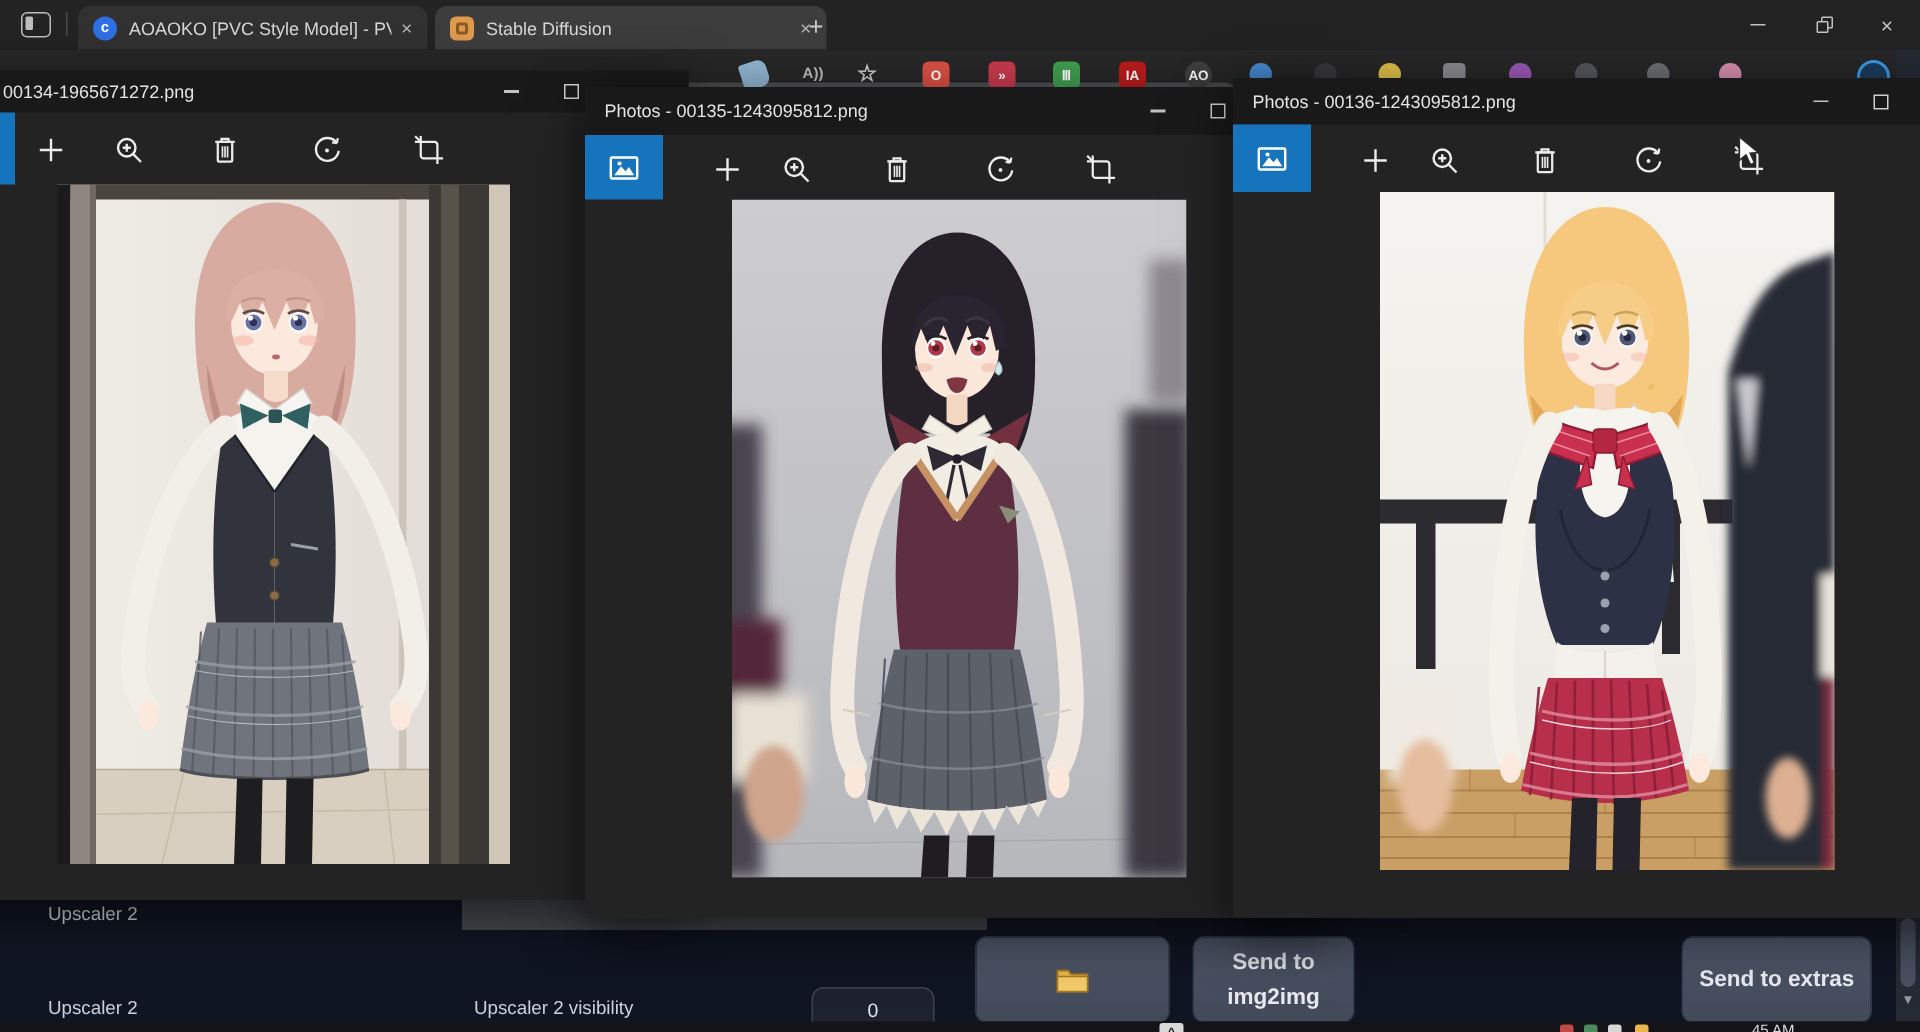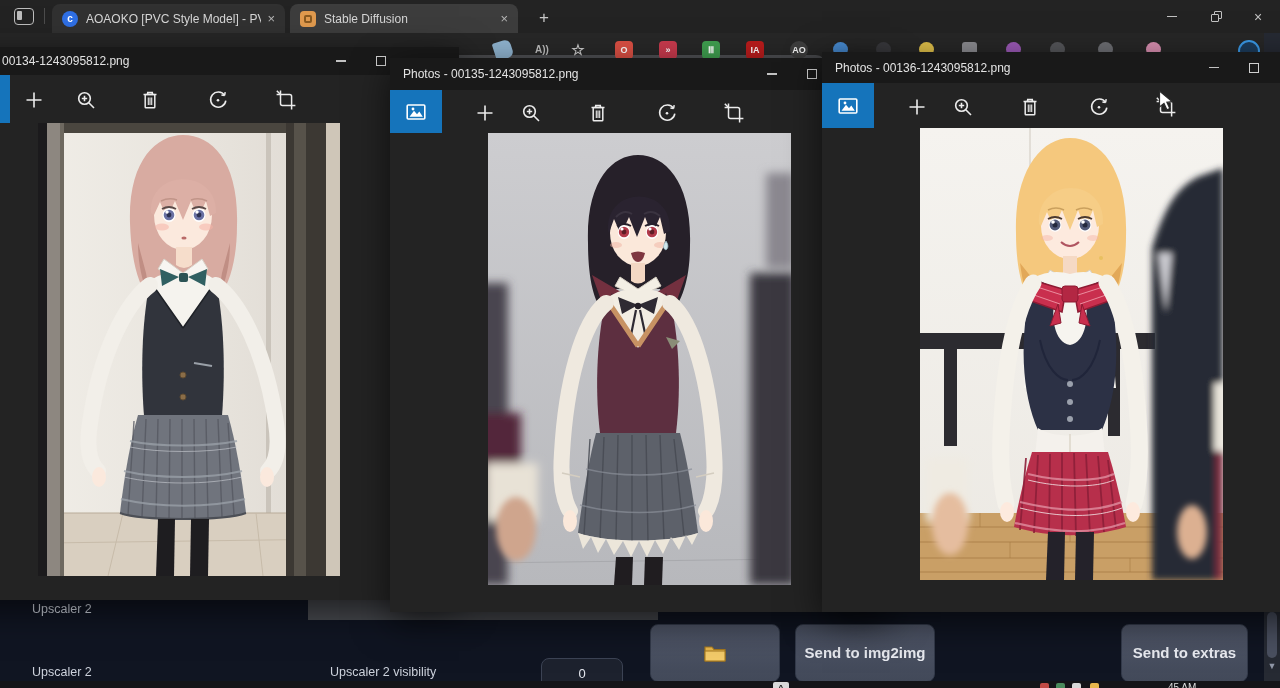--- a/index.html
+++ b/index.html
@@ -7,21 +7,21 @@
 body{font-family:"Liberation Sans",sans-serif}
 #screen{position:relative;width:1280px;height:688px;overflow:hidden;background:#101522}
 .abs{position:absolute}
 
 #tabbar{left:0;top:0;width:1280px;height:33px;background:#232323;z-index:1}
 #tabswitcher{left:14px;top:8px;width:20px;height:17px;border:1.6px solid #bdbdbd;border-radius:4px}
 #tabswitcher i{position:absolute;left:2px;top:2px;width:5px;height:9px;background:#bdbdbd;border-radius:1px}
 .tabdiv{left:44px;top:8px;width:1px;height:16px;background:#4c4c4c;position:absolute}
 .tab{position:absolute;top:4px;height:29px;border-radius:8px 8px 0 0;display:flex;align-items:center;color:#d6d6d6;font-size:12px;white-space:nowrap;overflow:hidden}
 #tab1{left:52px;width:233px;background:#313131}
-#tab2{left:290px;width:228px;background:#3d3d3d}
+#tab2{left:290px;width:261px;background:#3d3d3d}
 .tablabel{overflow:hidden;text-overflow:clip;flex:1}
 .tabclose{margin:0 10px 0 6px;color:#b5b5b5;font-size:13px}
 .fav{width:16px;height:16px;margin:0 8px 0 10px;flex:none;border-radius:50%;background:#2f6fe4;color:#fff;font-size:10px;font-weight:bold;text-align:center;line-height:16px}
 .fav.sq{background:#e09a4e;border-radius:4px;position:relative}
 .fav.sq i{position:absolute;left:4px;top:4px;width:8px;height:8px;border:2px solid #8a5a20;border-radius:2px}
 #newtab{left:533px;top:7px;width:22px;height:22px;color:#c9c9c9;font-size:17px;text-align:center;line-height:21px}
 .wctl{top:0;height:33px;width:44px;display:flex;align-items:center;justify-content:center}
 .mline{width:10px;height:1.6px;background:#c2c2c2}
 .restore{position:relative;width:11px;height:11px}
 .restore i{position:absolute;border:1.3px solid #c2c2c2}
@@ -36,21 +36,21 @@
 #avatar{left:1238px;top:40px;width:22px;height:22px;border-radius:50%;border:2.4px solid #3a9ae8;background:#1c3c5c;z-index:2}
 
 #pagepanel{left:308px;top:592px;width:350px;height:28px;background:#46484d;border-radius:6px 6px 0 0;z-index:2}
 .gl{position:absolute;color:#ccd1db;font-size:12.5px;z-index:3}
 #dropdown{left:30px;top:621px;width:592px;height:34px;background:#1d222e;border:1px solid #3c4354;border-radius:8px;display:flex;align-items:center;color:#e4e7ee;font-size:13px;padding:0 14px 0 16px;z-index:3}
 #dropdown .val{flex:1}
 #dropdown .arr{color:#aab1c0;font-size:11px}
 #numbox{left:541px;top:658px;width:82px;height:36px;background:#1d222e;border:1px solid #3c4354;border-radius:8px;color:#e4e7ee;font-size:13px;text-align:center;line-height:30px;z-index:3}
 .gbtn{position:absolute;top:624px;height:58px;background:linear-gradient(#505769,#424959);border:1px solid #333a4a;border-radius:8px;color:#e9ebf1;font-size:15px;font-weight:bold;display:flex;align-items:center;justify-content:center;text-align:center;line-height:1.55;padding:0 8px;z-index:3}
 #fbtn{left:650px;width:130px}
-#sb1{left:795px;width:140px}
+#sb1{left:795px;width:108px}
 #sb2{left:945px;width:135px}
 #sb3{left:1121px;width:127px}
 #scrollbar{left:1264px;top:33px;width:16px;height:648px;background:#262a33;z-index:2}
 #scrollthumb{position:absolute;left:3px;top:579px;width:10px;height:46px;background:#4a5060;border-radius:5px}
 #scrollarrow{position:absolute;left:0;top:628px;width:16px;text-align:center;color:#9097a7;font-size:9px}
 
 #taskbar{left:0;top:681px;width:1280px;height:7px;background:#141418;overflow:hidden;z-index:50}
 #trayChevron{position:absolute;left:773px;top:1px;width:16px;height:14px;background:#d9d9d9;border-radius:2px;color:#222;font-size:9px;font-weight:bold;text-align:center;line-height:13px}
 .trdot{position:absolute;top:2px;width:9px;height:9px;border-radius:2px}
 #clock{position:absolute;left:1168px;top:1px;color:#ddd;font-size:10px}
@@ -153,38 +153,38 @@
   <span class="extdot" style="left:962px;background:#8b8b90;border-radius:3px"></span>
   <span class="extdot" style="left:1006px;background:#9b59b6"></span>
   <span class="extdot" style="left:1050px;background:#55565a"></span>
   <span class="extdot" style="left:1098px;background:#6d6e73"></span>
   <span class="extdot" style="left:1146px;background:#d98fb0"></span>
   <span class="abs" id="avatar"></span>
 
   <div class="abs" id="pagepanel"></div>
   <span class="gl" style="left:32px;top:602px">Upscaler 2</span>
   <span class="gl" style="left:32px;top:665px">Upscaler 2</span>
-  <span class="gl" style="left:330px;top:665px">Upscaler 2 visibility</span>
+  <span class="gl" style="left:316px;top:665px">Upscaler 2 visibility</span>
   <div class="abs" id="numbox">0</div>
   <div class="gbtn" id="fbtn">
     <svg class="abs" width="24" height="20" viewBox="0 0 24 20">
         <path d="M2 4 L9 4 L11 6.5 L22 6.5 L22 18 L2 18 Z" fill="#e8b64c" stroke="#a5791e" stroke-width="1.2"></path>
         <path d="M2 8 L22 8 L22 18 L2 18 Z" fill="#f4cb6a" stroke="#a5791e" stroke-width="1"></path>
       </svg>
   </div>
   <div class="gbtn" id="sb1">Send to img2img</div>
   <div class="gbtn" id="sb3">Send to extras</div>
   <div class="abs" id="scrollbar">
     <span id="scrollthumb"></span>
     <span id="scrollarrow">▼</span>
   </div>
 
   <div class="pwin" style="left:-51px;top:47px;width:510px;height:553px;z-index:10">
     <div class="ptitle" style="height:28px;padding-left:53px">
-      <span class="ptl">00134-1243095812.png</span>
+      <span class="ptl">00134-1965671272.png</span>
       <span class="pctl" style="padding-right:18px">
         <span class="pbtn">
             <span class="mline"></span>
           </span>
         <span class="pbtn">
             <span class="pmax"></span>
           </span>
         <span class="pbtn"></span>
       </span>
     </div>

